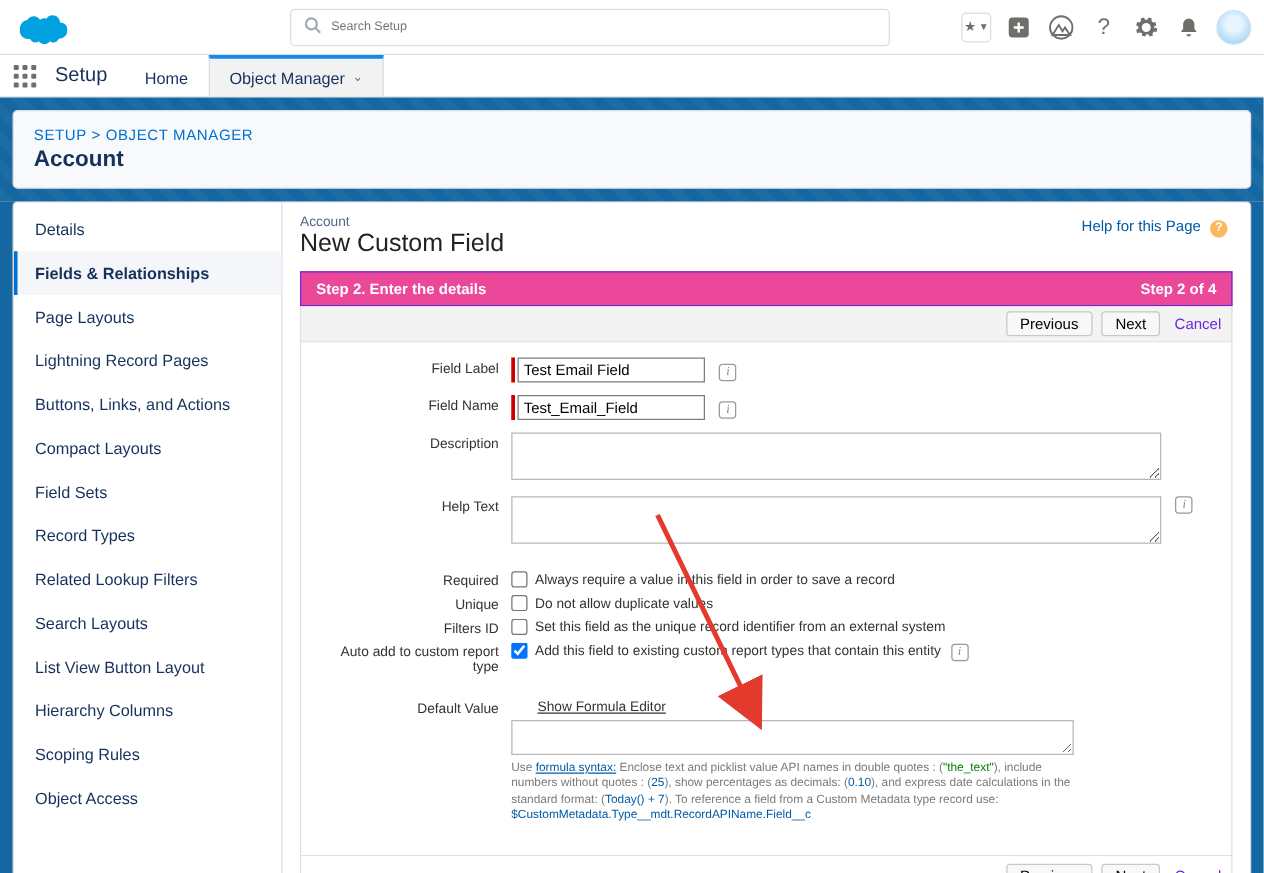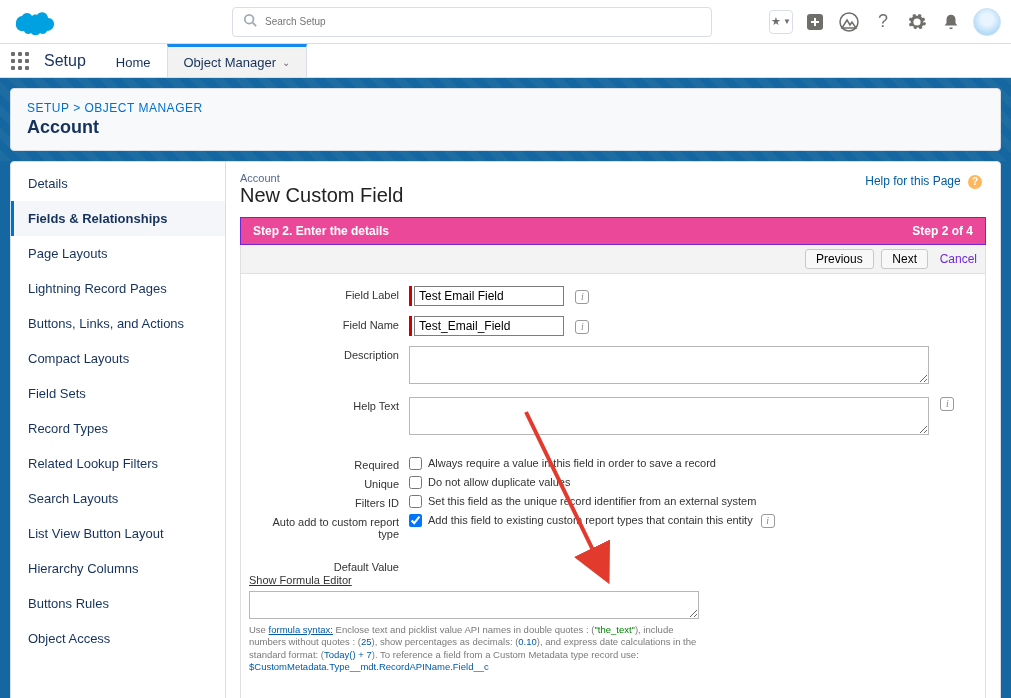--- a/index.html
+++ b/index.html
@@ -56,21 +56,21 @@
   .form-area { border:1px solid #e0e0e0; border-top:none; background:#fff; padding:12px 8px 16px 8px;}
   .frow { display:flex; align-items:flex-start; margin-bottom:10px; }
   .flabel { width:160px; text-align:right; font-size:11px; color:#333; padding-right:10px; padding-top:3px;}
   .fbody { flex:1; font-size:12px; color:#333; position:relative;}
   .req-bar { border-left:3px solid #c00; padding-left:2px; display:inline-block;}
   .tinput { font-size:12px; padding:2px 4px; border:1px solid #7d7d7d; width:150px; }
   .info-i { display:inline-block; width:14px; height:14px; margin-left:8px; border:1px solid #999; border-radius:3px; font-size:10px; text-align:center; line-height:12px; color:#888; font-family:Georgia,serif; font-style:italic; cursor:pointer;}
   .tarea { width:520px; height:38px; border:1px solid #b7b7b7; resize:both; font-size:12px; padding:2px;}
   .cbx { vertical-align:middle; margin-right:6px;}
   .chk-label { font-size:11px; color:#333;}
-  .formula-link { font-size:11px; text-decoration:underline; color:#333; cursor:pointer;}
+  .formula-link { font-size:11px; text-decoration:underline; color:#333; cursor:pointer;margin-left:21px;}
   .formula-box { width:450px; height:28px; border:1px solid #b7b7b7; resize:both; margin-top:4px;}
   .hint { font-size:9.5px; color:#7a7a7a; line-height:1.3; max-width:460px; margin-top:2px;}
   .hint .hl { color:#015ba7; }
   .hint .grn { color:#008000;}
   
   
   .arrow-svg { position:absolute; left:280px; top:240px; pointer-events:none; z-index:5;}
 </style>
 </head>
 <body>
@@ -162,21 +162,21 @@
     <div class="side-item">Page Layouts</div>
     <div class="side-item">Lightning Record Pages</div>
     <div class="side-item">Buttons, Links, and Actions</div>
     <div class="side-item">Compact Layouts</div>
     <div class="side-item">Field Sets</div>
     <div class="side-item">Record Types</div>
     <div class="side-item">Related Lookup Filters</div>
     <div class="side-item">Search Layouts</div>
     <div class="side-item">List View Button Layout</div>
     <div class="side-item">Hierarchy Columns</div>
-    <div class="side-item">Buttons Rules</div>
+    <div class="side-item">Scoping Rules</div>
     <div class="side-item">Object Access</div>
   </div>
 
   <div class="content">
     <div class="obj-label">Account</div>
     <div class="page-h1">New Custom Field</div>
     <div class="help-link">
       <span>Help for this Page</span>
       <span class="qmark">?</span>
     </div>
@@ -226,21 +226,21 @@
         <div class="fbody"><input type="checkbox" class="cbx" style=""><span class="chk-label">Do not allow duplicate values</span></div>
       </div>
       <div class="frow" style="margin-bottom:4px;">
         <div class="flabel">Filters ID</div>
         <div class="fbody"><input type="checkbox" class="cbx" style=""><span class="chk-label">Set this field as the unique record identifier from an external system</span></div>
       </div>
       <div class="frow" style="margin-bottom:4px;">
         <div class="flabel">Auto add to custom report type</div>
         <div class="fbody"><input type="checkbox" class="cbx" checked="" style=""><span class="chk-label">Add this field to existing custom report types that contain this entity</span><span class="info-i">i</span></div>
       </div>
-      <div class="frow" style="margin-top:18px;flex-direction:column;">
+      <div class="frow" style="margin-top:18px;">
         <div class="flabel">Default Value</div>
         <div class="fbody">
           <span class="formula-link">Show Formula Editor</span><br>
           <textarea class="formula-box" style=""></textarea>
           <div class="hint">
             <span>Use </span><span style="text-decoration:underline;" class="hl">formula syntax:</span><span> Enclose text and picklist value API names in double quotes : (</span><span class="grn">"the_text"</span><span>), include numbers without quotes : (</span><span class="hl">25</span><span>), show percentages as decimals: (</span><span class="hl">0.10</span><span>), and express date calculations in the standard format: (</span><span class="hl">Today() + 7</span><span>). To reference a field from a Custom Metadata type record use: </span><span class="hl">$CustomMetadata.Type__mdt.RecordAPIName.Field__c</span>
           </div>
         </div>
       </div>
     </div>

